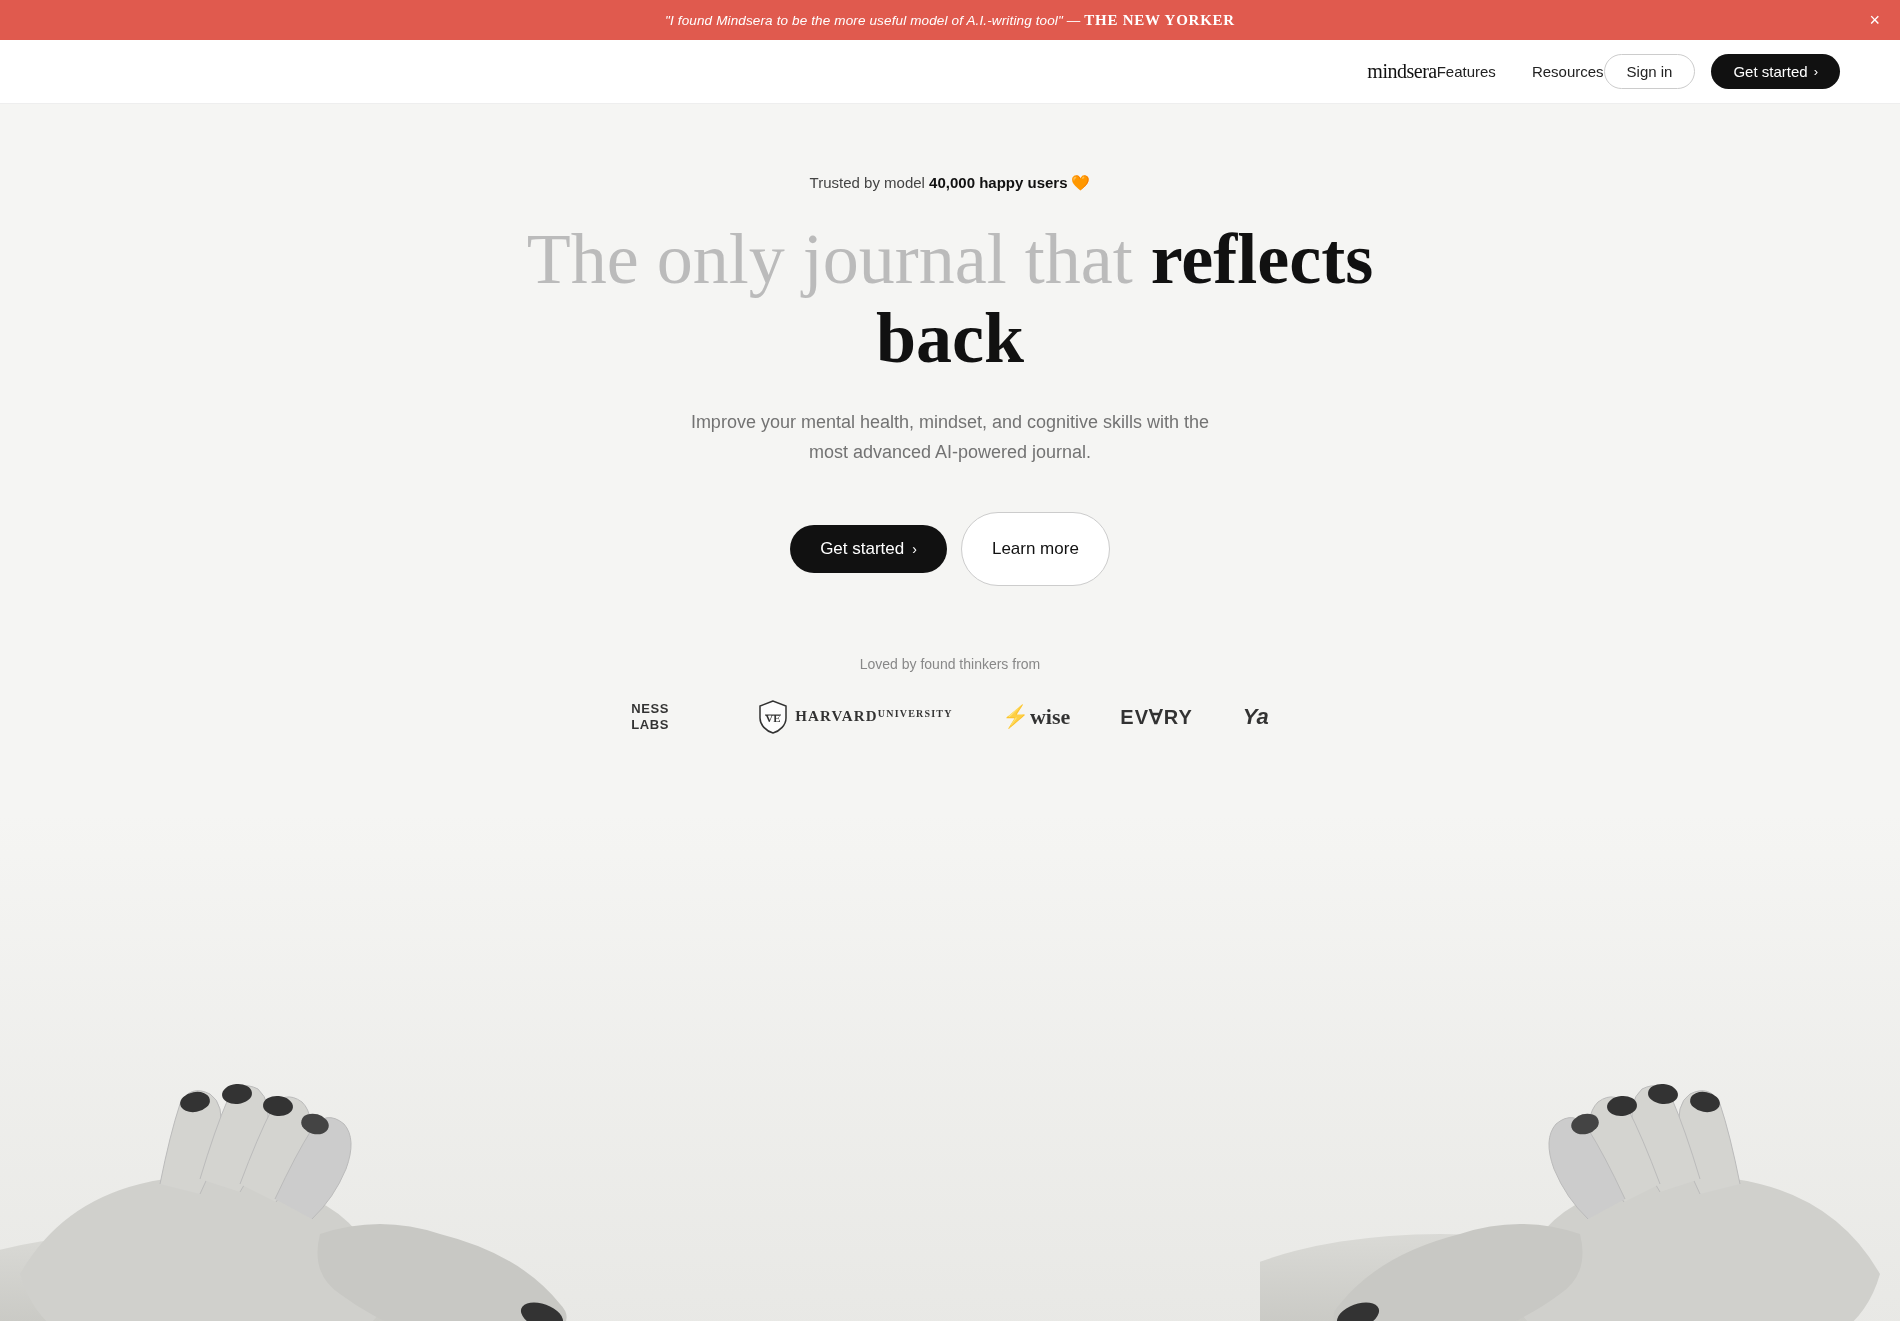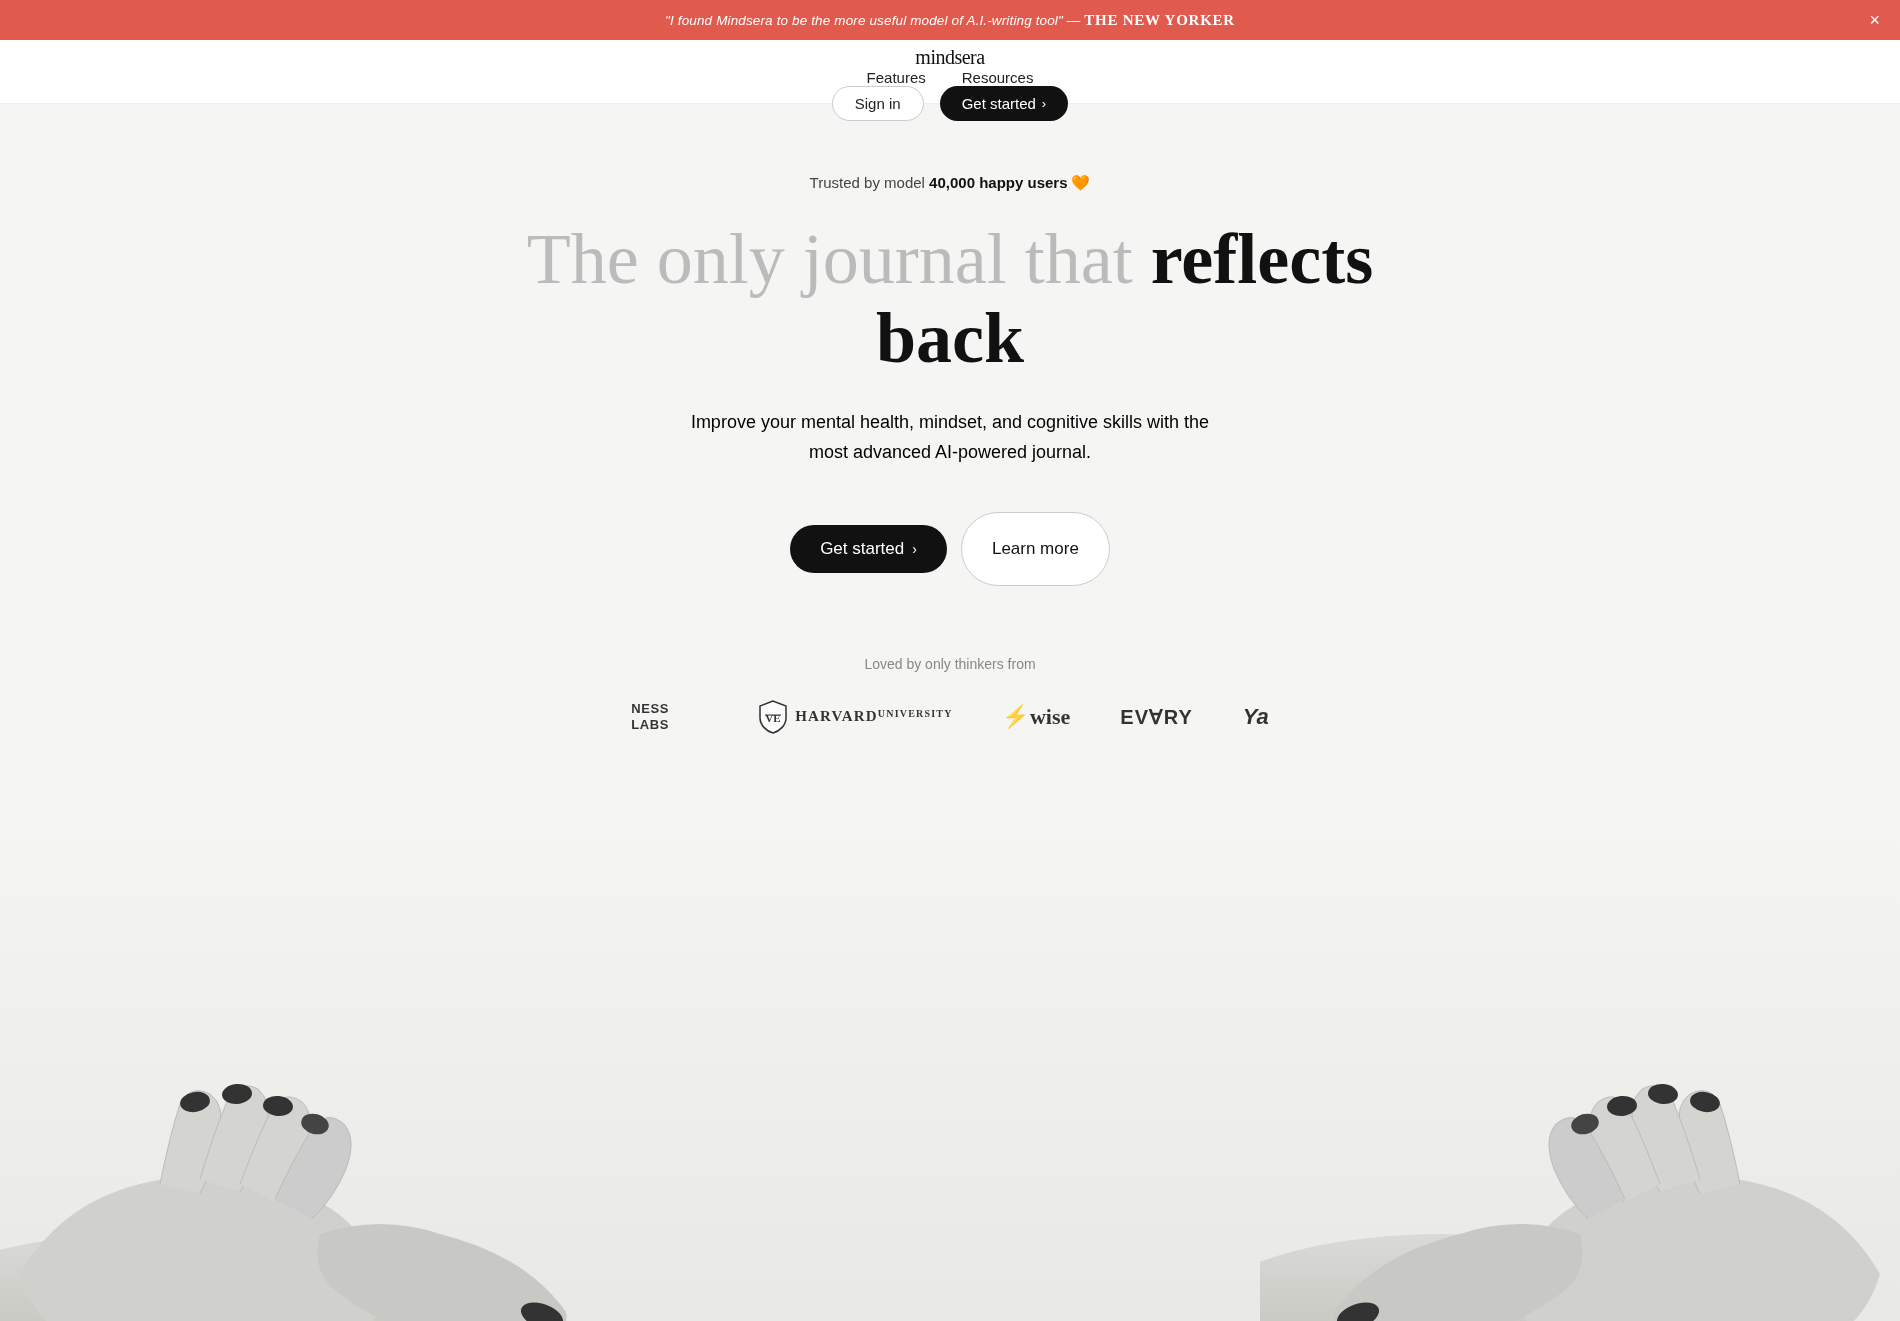--- a/index.html
+++ b/index.html
@@ -49,25 +49,24 @@
       font-size: 18px;
       cursor: pointer;
       line-height: 1;
     }
 
     
     nav {
       background: #fff;
       display: flex;
       align-items: center;
-      justify-content: space-between;
-      padding: 6px 60px;
+      justify-content: flex-end;
+      padding: 0 60px;
       height: 64px;
       border-bottom: 1px solid #eee;
-      flex-direction: column;
     }
     .nav-logo {
       font-size: 20px;
       font-weight: 500;
       color: #111;
       letter-spacing: -0.5px;
       font-family: Georgia, 'Times New Roman', serif;
     }
     .nav-center {
       display: flex;
@@ -137,21 +136,21 @@
       max-width: 900px;
       margin-bottom: 30px;
       font-family: Georgia, 'Times New Roman', serif;
     }
     .hero-heading .bold-part {
       font-weight: 700;
       color: #111;
     }
     .hero-subtext {
       font-size: 18px;
-      color: #000000;
+      color: #737373;
       max-width: 540px;
       line-height: 1.65;
       margin-bottom: 44px;
     }
     .hero-buttons {
       display: flex;
       gap: 14px;
       align-items: center;
       margin-bottom: 70px;
     }
@@ -322,21 +321,21 @@
 
   <div class="hero-buttons">
     <button class="btn-hero-primary">
       <span>Get started</span>
       <span class="chevron">›</span>
     </button>
     <button class="btn-hero-secondary">Learn more</button>
   </div>
 
   <div class="logos-section">
-    <p class="logos-label">Loved by only thinkers from</p>
+    <p class="logos-label">Loved by found thinkers from</p>
     <div class="logos-row">
 
       <div class="logo-item logo-nesslabs">
         <span class="line1">NESS</span>
         <span class="line2">LABS</span>
       </div>
 
       <div class="logo-item logo-harvard">
         <svg class="shield" viewBox="0 0 28 34" fill="none" xmlns="http://www.w3.org/2000/svg">
           <path d="M14 1L1 6V18C1 25 7 31 14 33C21 31 27 25 27 18V6L14 1Z" fill="#fff" stroke="#111" stroke-width="1.5"></path>

